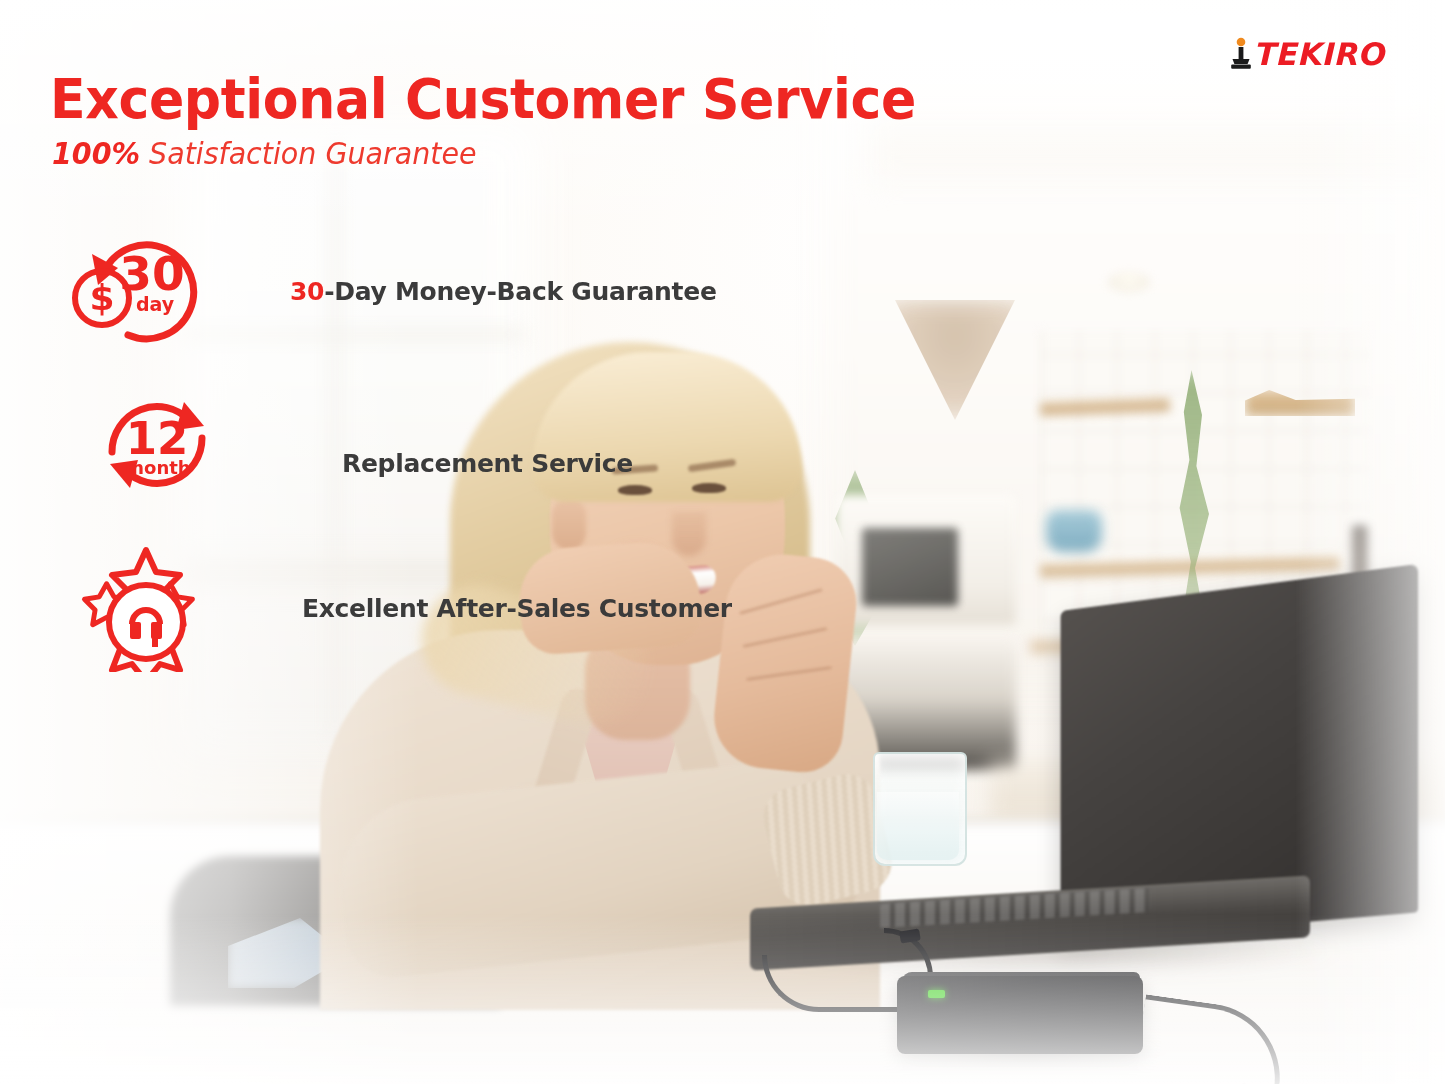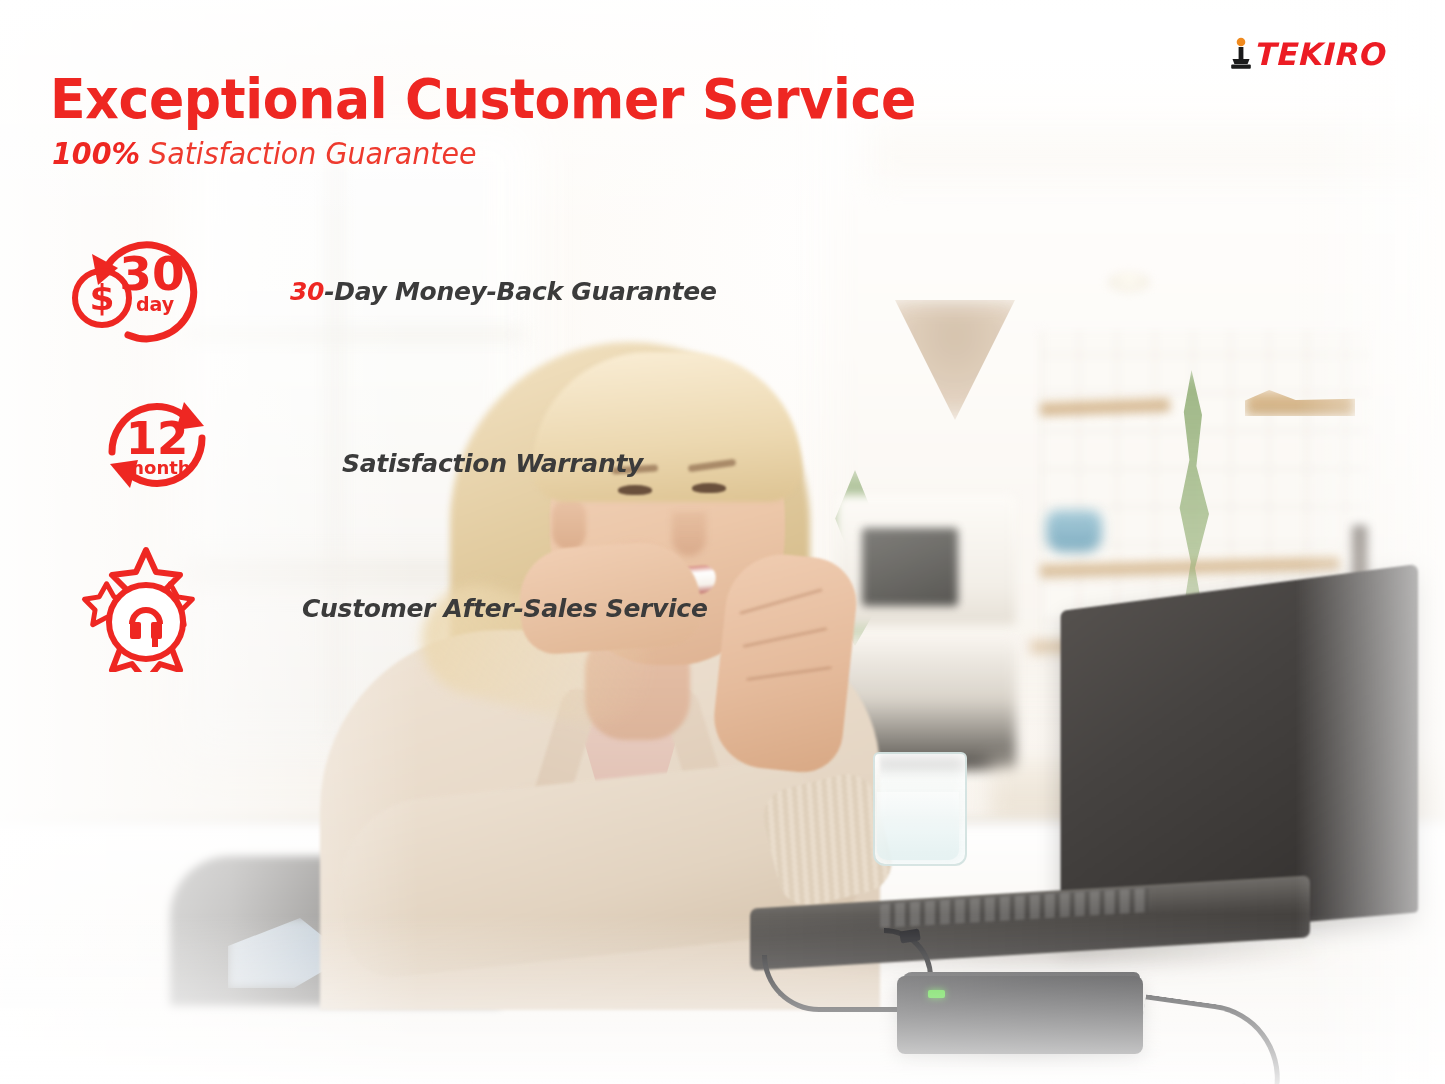--- a/index.html
+++ b/index.html
@@ -412,21 +412,21 @@
     white-space: nowrap;
     font-family: "DejaVu Sans", sans-serif;
     transform: scaleX(.95); transform-origin: left center;
   }
   .subhead .pct { font-weight: 700; color: #ee2722; }
 
   .features { position: absolute; left: 0; top: 0; }
   .feature { position: absolute; display: flex; align-items: center; }
   .feature-icon { flex: 0 0 auto; }
   .feature-text {
-    font-size: 25px; font-weight: 700; font-style: italic;
+    font-size: 25px; font-weight: 700; 
     color: #3b3b3b; line-height: 1.38; white-space: nowrap;
     font-family: "DejaVu Sans", sans-serif;
     letter-spacing: -.3px;
   }
   .feature-text .num { color: #ee2722; }
   .feature-line2 { padding-left: 38px; }
 
   #f1 { left: 70px; top: 228px; }
   #f1 .feature-text { margin-left: 84px; }
   #f2 { left: 94px; top: 386px; }
@@ -563,38 +563,38 @@
             <path d="M108 52 A45 45 0 0 1 30 83"></path>
           </g>
           <path d="M90 16 L110 40 L82 44 Z" fill="#ee2722"></path>
           <path d="M36 102 L16 78 L44 74 Z" fill="#ee2722"></path>
           <text x="63" y="68" font-family="DejaVu Sans, sans-serif" font-size="45" font-weight="700" fill="#ee2722" text-anchor="middle">12</text>
           <text x="64" y="88" font-family="DejaVu Sans, sans-serif" font-size="18" font-weight="700" fill="#ee2722" text-anchor="middle">month</text>
         </svg>
       </span>
       <span class="feature-text">
         <br>
-        <span class="feature-line2">Satisfaction Warranty</span>
+        <span class="feature-line2">Replacement Service</span>
       </span>
     </div>
 
     <div class="feature" id="f3">
       <span class="feature-icon">
         <svg width="140" height="130" viewBox="0 0 140 130">
           <g fill="none" stroke="#ee2722" stroke-width="6" stroke-linejoin="round">
             <path d="M70 8 L80 30 L104 33 L87 50 L91 74 L70 62 L49 74 L53 50 L36 33 L60 30 Z"></path>
             <path d="M24 40 L33 56 L51 59 L38 72 L41 90 L24 81 L7 90 L10 72 L-3 59 L15 56 Z" transform="translate(6,4) scale(0.82) translate(6,6)"></path>
             <path d="M116 40 L125 56 L143 59 L130 72 L133 90 L116 81 L99 90 L102 72 L89 59 L107 56 Z" transform="translate(-14,4) scale(0.82) translate(16,6)"></path>
             <path d="M46 102 L36 128 L56 122 L64 132"></path>
             <path d="M94 102 L104 128 L84 122 L76 132"></path>
           </g>
           <circle cx="70" cy="80" r="37" fill="#ffffff" stroke="#ee2722" stroke-width="6"></circle>
           <path d="M56 82 a14 14 0 0 1 28 0" fill="none" stroke="#ee2722" stroke-width="6"></path>
           <rect x="54" y="80" width="11" height="17" rx="2" fill="#ee2722"></rect>
           <rect x="75" y="80" width="11" height="17" rx="2" fill="#ee2722"></rect>
           <rect x="76" y="95" width="6" height="10" fill="#ee2722"></rect>
         </svg>
       </span>
-      <span class="feature-text">Customer After-Sales Service</span>
+      <span class="feature-text">Excellent After-Sales Customer</span>
     </div>
 
   </div>
 </div>
 
 </body></html>

